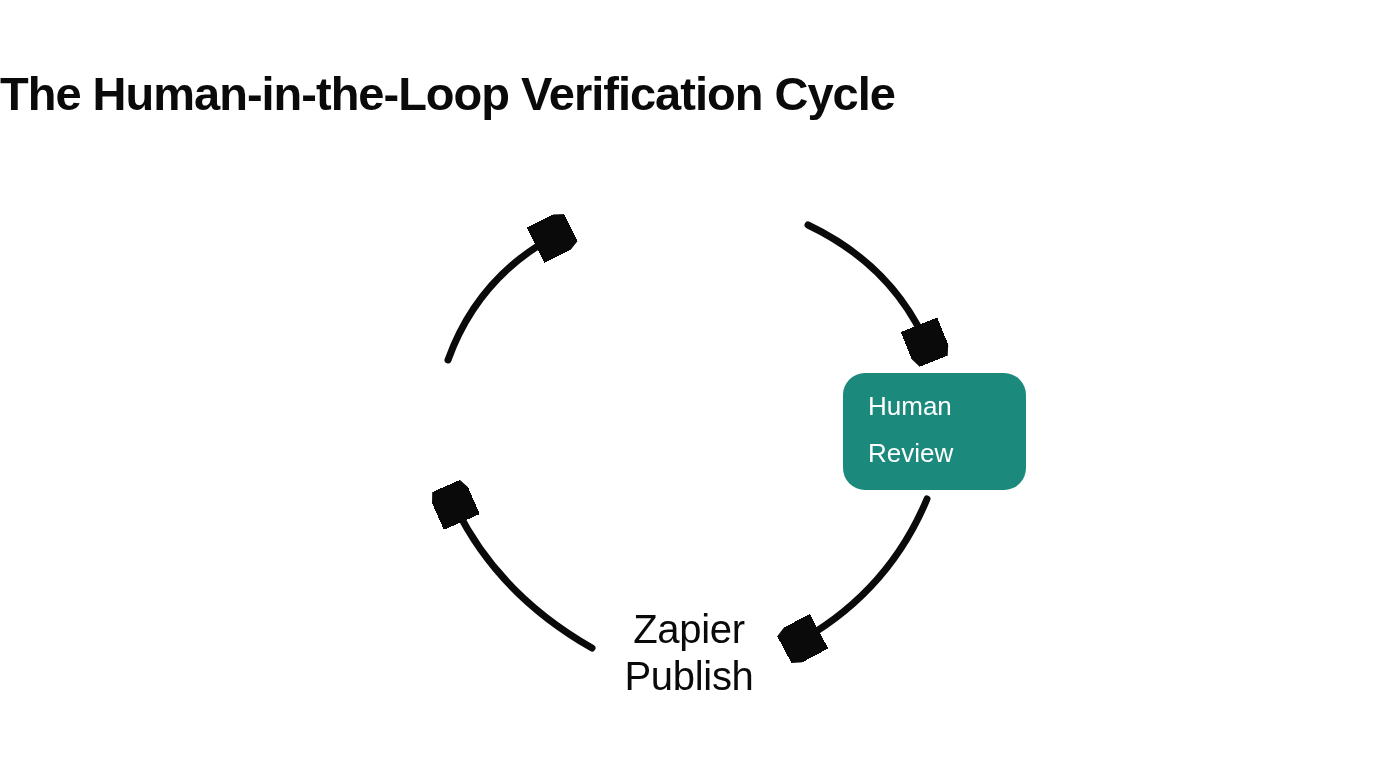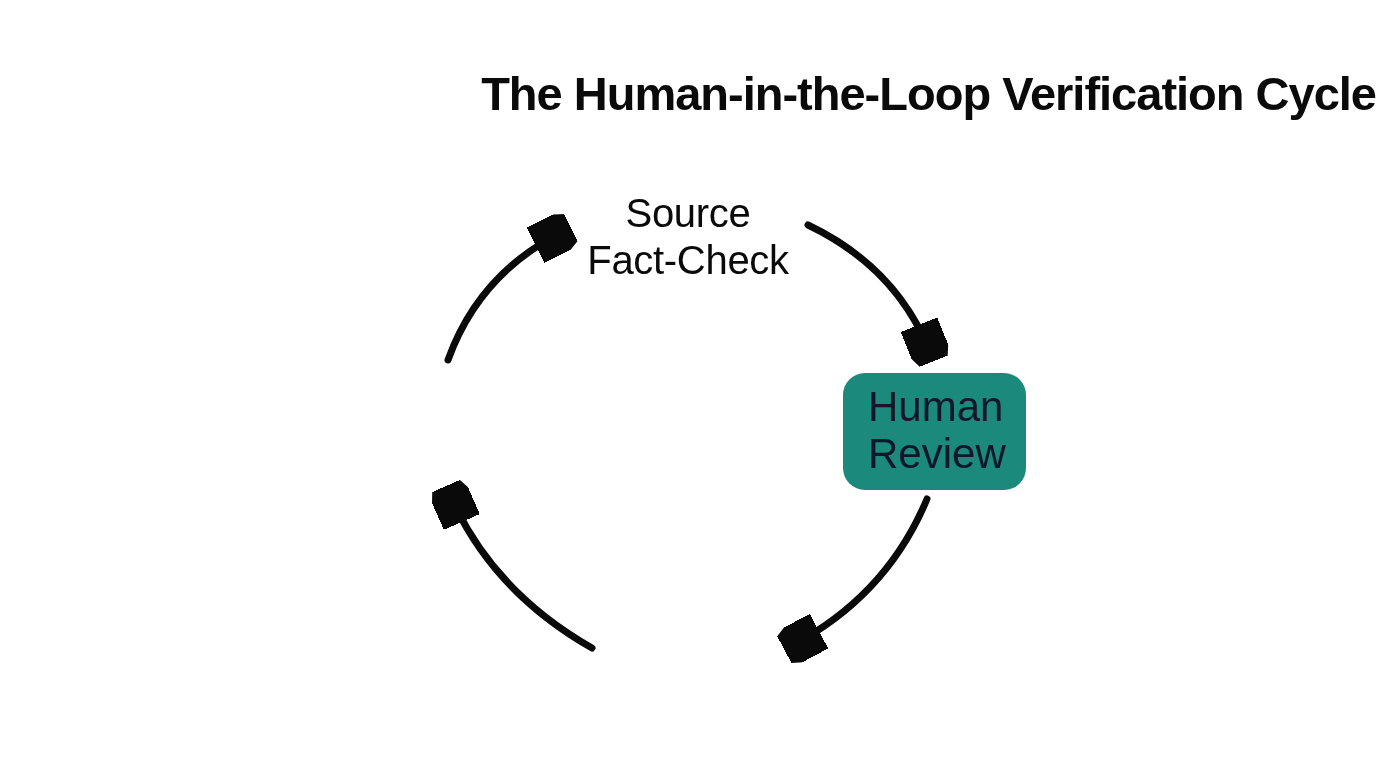--- a/index.html
+++ b/index.html
@@ -14,21 +14,21 @@
     height: 768px;
     background: #ffffff;
     overflow: hidden;
   }
   .title {
     position: absolute;
     left: 0;
     right: 0;
     top: 66px;
     margin: 0;
-    text-align: right;
+    text-align: left;
     font-size: 47px;
     font-weight: 700;
     letter-spacing: -1px;
     color: #0a0a0a;
   }
   .arrows {
     position: absolute;
     left: 0;
     top: 0;
     width: 1376px;
@@ -53,23 +53,23 @@
   .node-left   { left: 317px; top: 380px; width: 250px; }
   .node-bottom { left: 539px; top: 606px; width: 300px; }
   .node-box {
     left: 843px;
     top: 373px;
     width: 183px;
     height: 117px;
     box-sizing: border-box;
     background: #1b897c;
     border-radius: 22px;
-    color: #0f172a;
+    color: #ffffff;
     text-align: left;
-    font-size: 42px;
+    font-size: 26px;
     line-height: 47px;
     padding: 10px 0 0 25px;
     letter-spacing: 0;
   }
 </style>
 </head>
 <body>
 
 <div class="stage">
 
@@ -80,21 +80,21 @@
       <marker id="ah" viewBox="0 0 10 10" markerWidth="5.6" markerHeight="5.6" refX="7.5" refY="5" orient="auto" markerUnits="strokeWidth">
         <path d="M0,0.4 L10,5 L0,9.6 L2.8,5 Z" fill="#0a0a0a" stroke="none"></path>
       </marker>
     </defs>
     <path d="M808 225 Q896 267 930 352" marker-end="url(#ah)"></path>
     <path d="M927 499 Q887 595 793 645" marker-end="url(#ah)"></path>
     <path d="M592 648 Q492 591 450 495" marker-end="url(#ah)"></path>
     <path d="M448 360 Q479 274 562 232" marker-end="url(#ah)"></path>
   </svg>
 
-  <div class="node node-top">Source
-Fact-Check</div>
 
   <div class="node node-box">Human
 Review</div>
 
+  <div class="node node-bottom">Zapier
+Publish</div>
 
 
 </div>
 
 </body></html>

